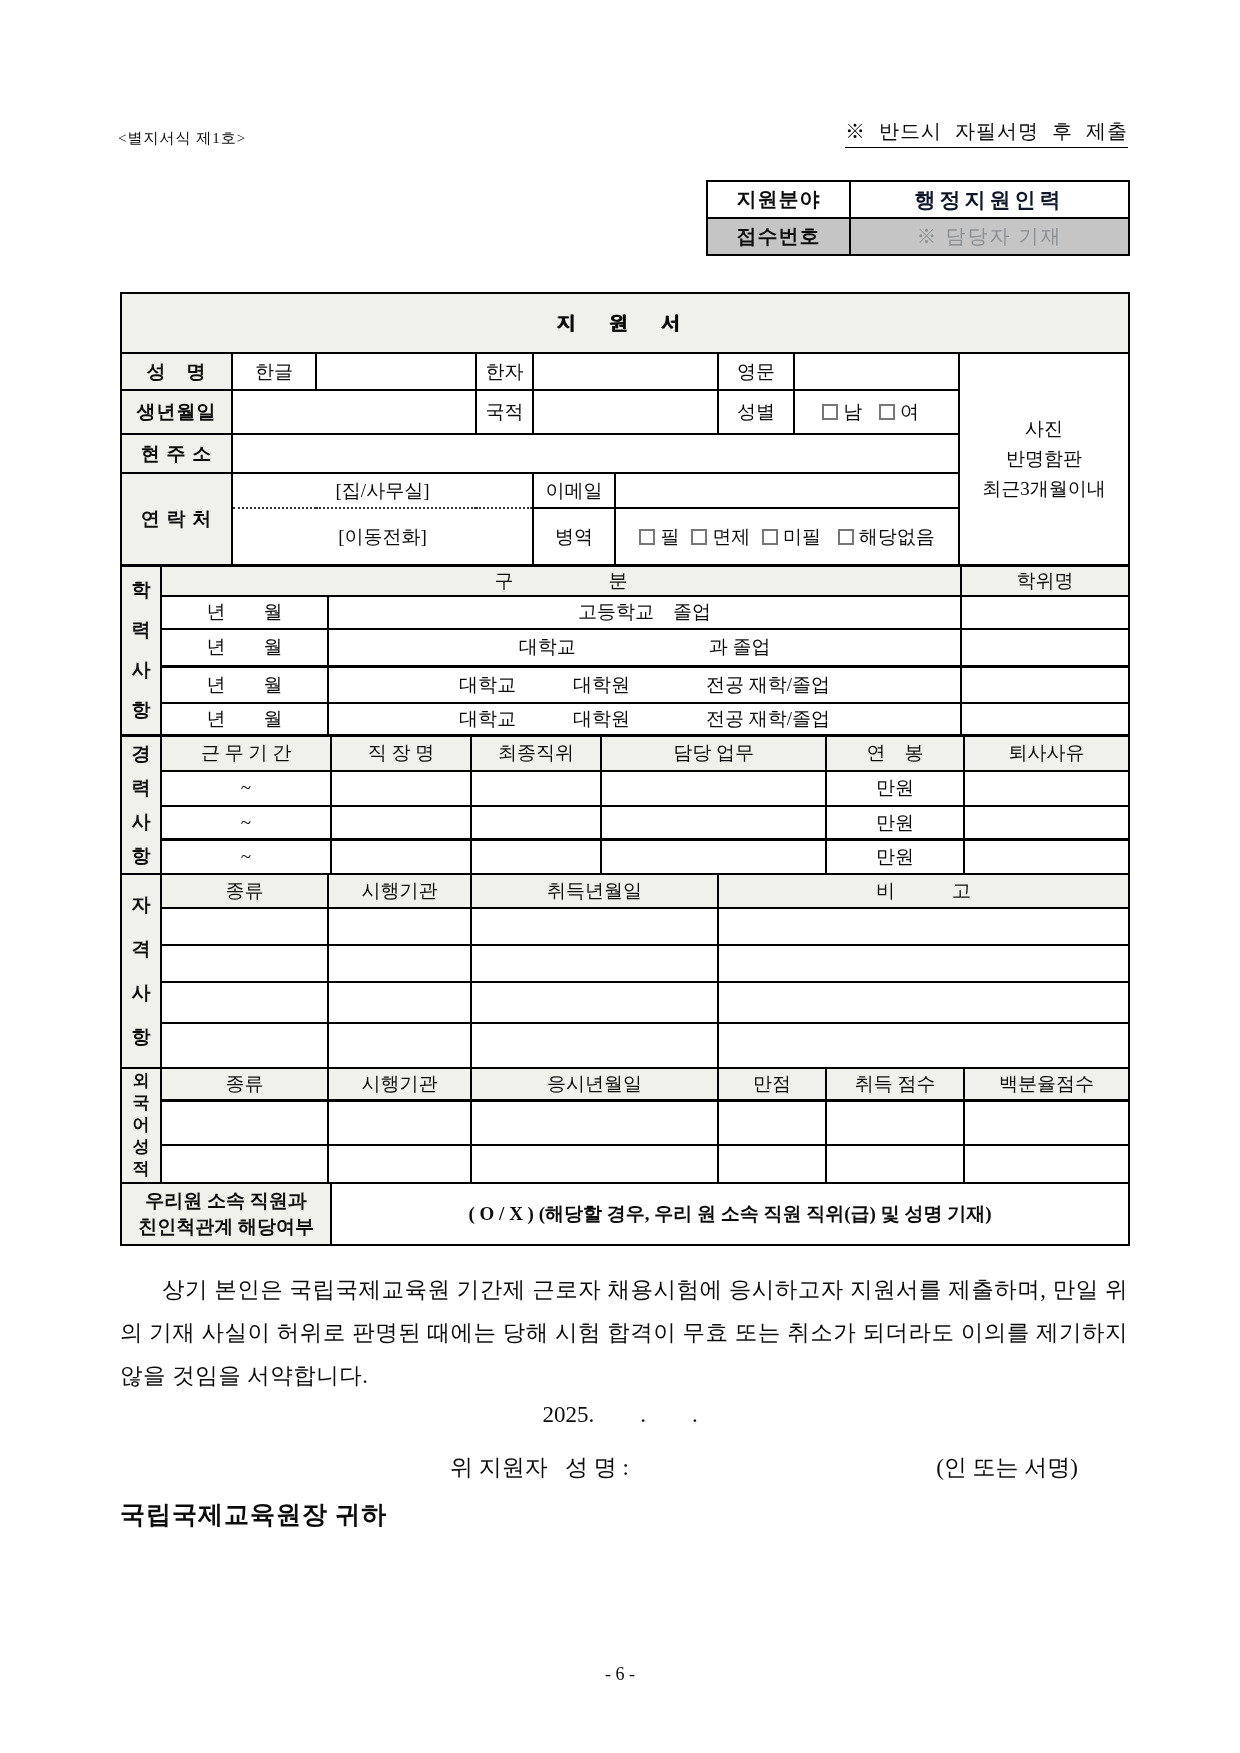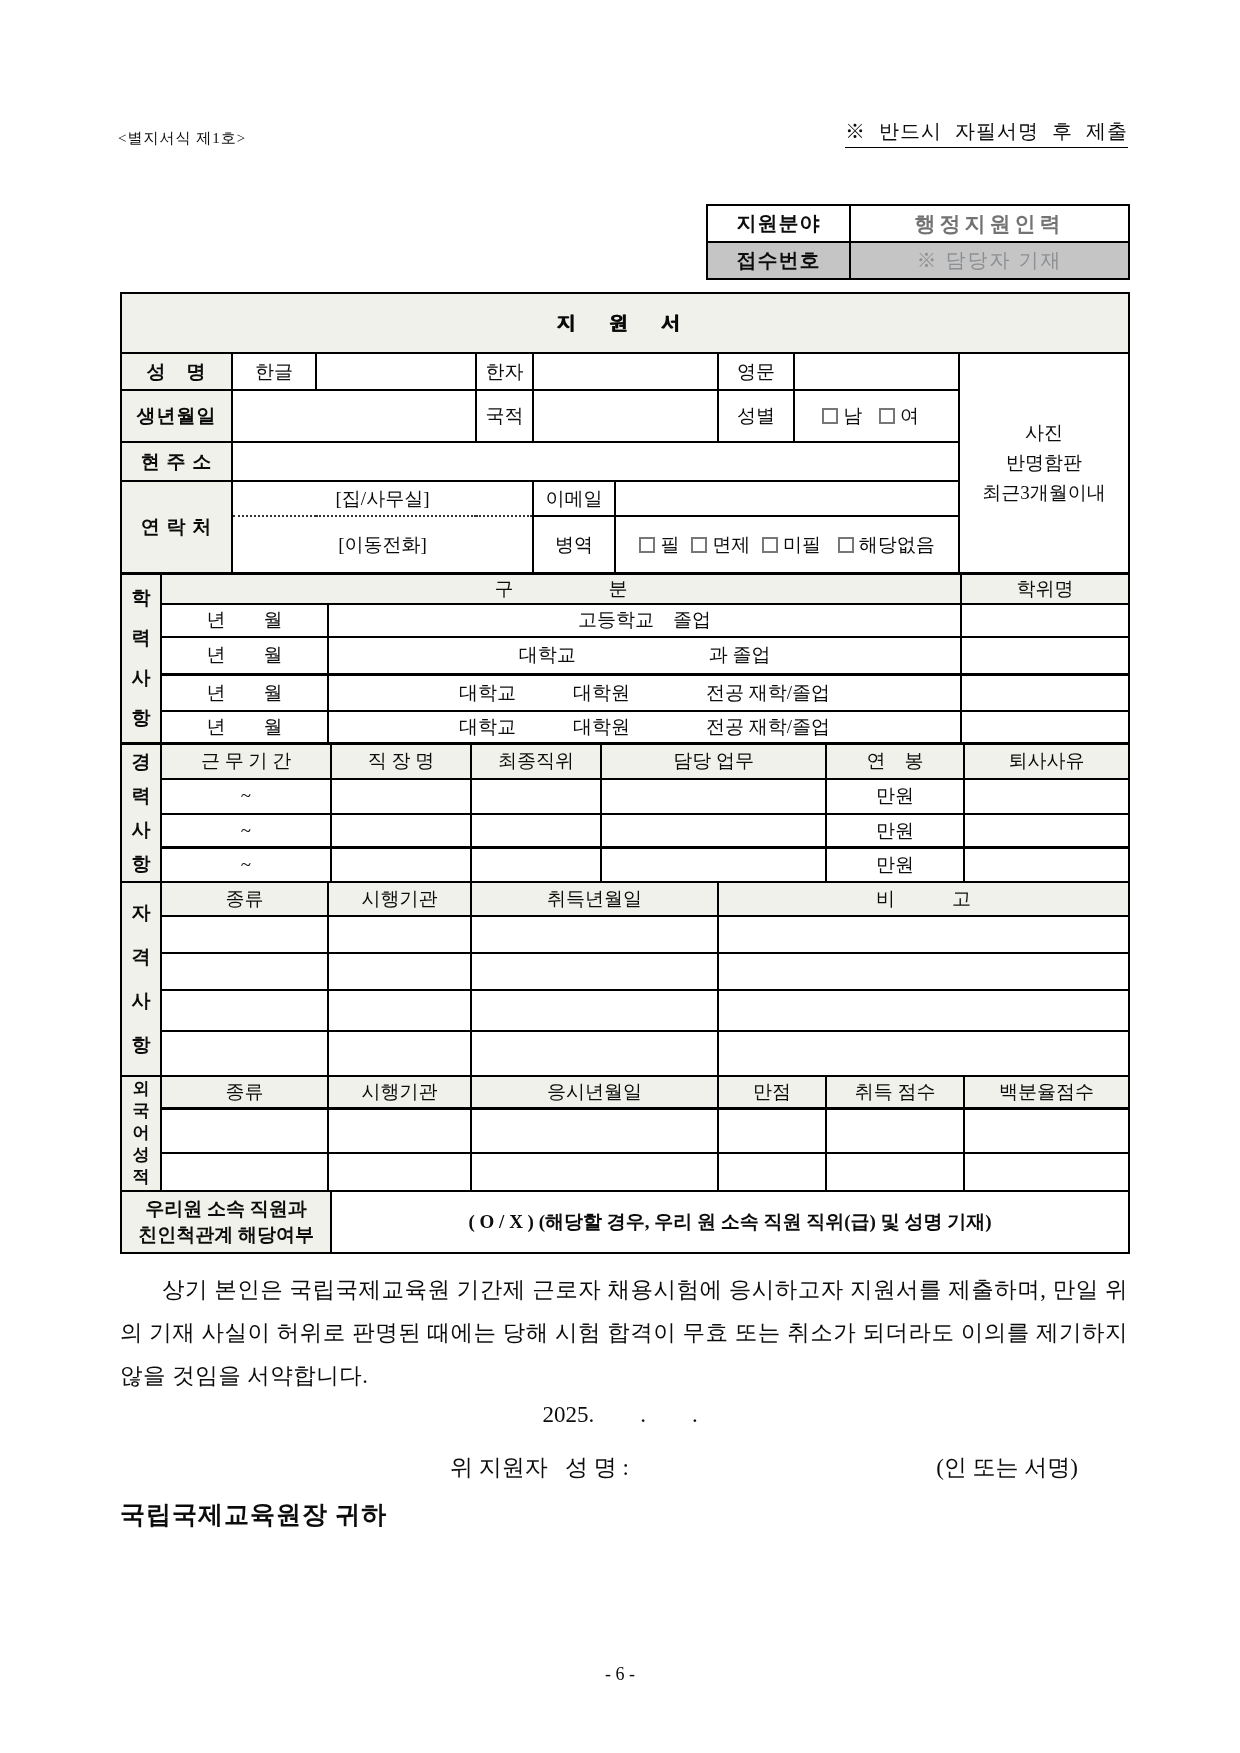--- a/index.html
+++ b/index.html
@@ -12,24 +12,24 @@
 
   
   .toprow { position:absolute; left:118px; top:118px; width:1010px;
             display:flex; justify-content:space-between; align-items:flex-end; }
   .formcode { font-size:15px; letter-spacing:1px; }
   .notice { font-size:20px; letter-spacing:1px; word-spacing:7px;
             border-bottom:1.5px solid #000; padding-bottom:2px; }
 
   
   table { border-collapse:collapse; table-layout:fixed; }
-  .htab { position:absolute; left:706px; top:204px; width:422px; }
+  .htab { position:absolute; left:706px; top:180px; width:422px; }
   .htab td { border:2px solid #000; text-align:center; vertical-align:middle; overflow:hidden; }
   .hlab { font-size:20px; font-weight:bold; letter-spacing:1px; }
-  .hval-blue { color:#737373; font-weight:bold; font-size:21px; letter-spacing:4px;
+  .hval-blue { color:#0f172a; font-weight:bold; font-size:21px; letter-spacing:4px;
                font-family:Liberation Sans, sans-serif; }
   .grayrow { background:#c5c5c5; }
   .graytxt { color:#8d9093; font-size:20px; letter-spacing:2px; }
 
   
   .main { position:absolute; left:120px; top:292px; width:1008px; }
   .main table { width:1008px; }
   .main td { border:2px solid #000; text-align:center; vertical-align:middle;
              font-size:19px; overflow:hidden; padding:0; }
   .sec { margin-top:-2px; }
@@ -121,21 +121,21 @@
       <td class="sub">한자</td>
       <td colspan="2"></td>
       <td class="sub">영문</td>
       <td></td>
       <td class="photo-cell" rowspan="5">
         <div>사진</div>
         <div>반명함판</div>
         <div>최근3개월이내</div>
       </td>
     </tr>
-    <tr style="height:52px">
+    <tr style="height:44px">
       <td class="fill lab">생년월일</td>
       <td colspan="2"></td>
       <td class="sub">국적</td>
       <td colspan="2"></td>
       <td class="sub">성별</td>
       <td class="lft">
         <span class="cbgroup"><span class="cbx"></span><span>남</span></span>
         <span class="cbgroup"><span class="cbx"></span><span>여</span></span>
       </td>
     </tr>

